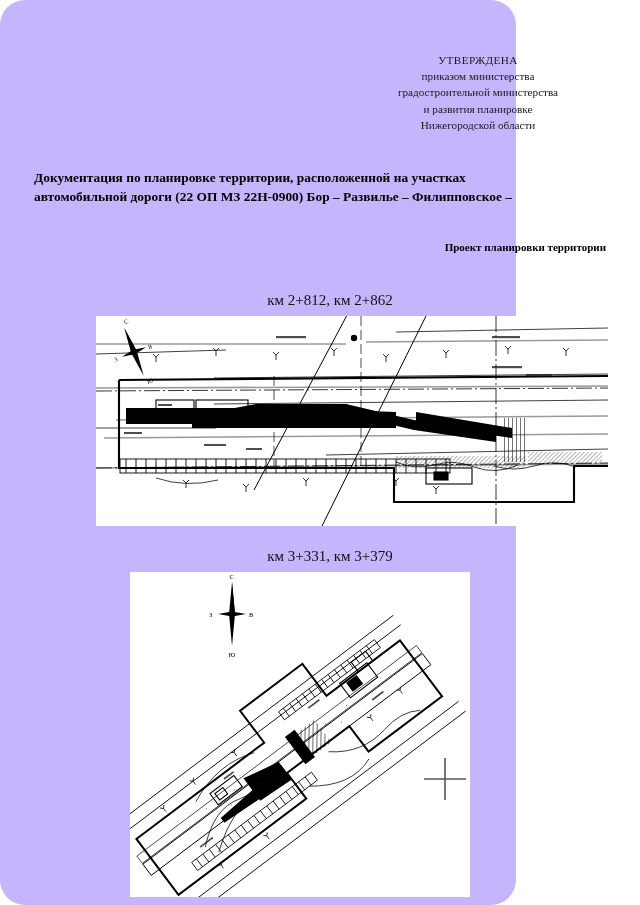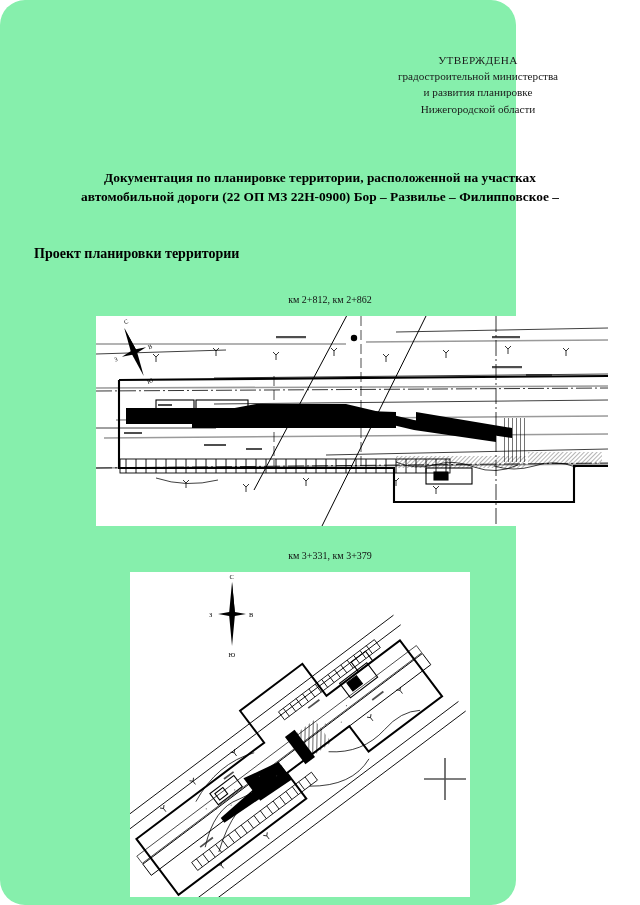--- a/index.html
+++ b/index.html
@@ -16,21 +16,21 @@
     font-family: "Liberation Serif", "DejaVu Serif", serif;
     color: #000000;
     -webkit-font-smoothing: antialiased;
   }
 
   .page {
     position: absolute;
     inset: 0;
     width: 516px;
     height: 905px;
-    background: #86efac;
+    background: #c4b5fd;
     border-radius: 25px;
   }
 
   
   .approval-block {
     position: absolute;
     top: 52px;
     left: 360px;
     width: 236px;
     text-align: center;
@@ -42,47 +42,46 @@
     letter-spacing: 0.4px;
   }
   .approval-line { white-space: nowrap; }
 
   
   .doc-title {
     position: absolute;
     top: 168px;
     left: 34px;
     width: 572px;
-    text-align: center;
     font-size: 13.4px;
     line-height: 19px;
     font-weight: bold;
     color: #000;
   }
   .doc-title .tl { display: block; white-space: nowrap; }
 
   
   .subtitle-block {
     position: absolute;
-    top: 244px;
+    top: 238px;
     left: 34px;
     width: 572px;
-    text-align: left;
-    font-size: 14px;
+    text-align: right;
+    font-size: 11px;
     line-height: 19.5px;
     font-weight: bold;
   }
   .subtitle-block .sl { display: block; white-space: nowrap; }
 
   
   .fig-caption {
     position: absolute;
     width: 300px;
     text-align: center;
-    font-size: 10px;
+    font-size: 15px;
     line-height: 16px;
     color: #111;
   }
   #caption-1 { top: 292px; left: 180px; }
   #caption-2 { top: 548px; left: 180px; }
 
   
   .drawing {
     position: absolute;
     overflow: hidden;
@@ -101,20 +100,21 @@
   }
   #reg-mark svg { display: block; }
 </style>
 </head>
 <body>
 
 <div class="page">
 
   <div class="approval-block">
     <div class="approval-title approval-line">УТВЕРЖДЕНА</div>
+    <div class="approval-line">приказом министерства</div>
     <div class="approval-line">градостроительной министерства</div>
     <div class="approval-line">и развития планировке</div>
     <div class="approval-line">Нижегородской области</div>
   </div>
 
   <div class="doc-title">
     <span class="tl">Документация по планировке территории, расположенной на участках</span>
     <span class="tl">автомобильной дороги (22 ОП МЗ 22Н-0900) Бор – Развилье – Филипповское –</span>
   </div>
 

